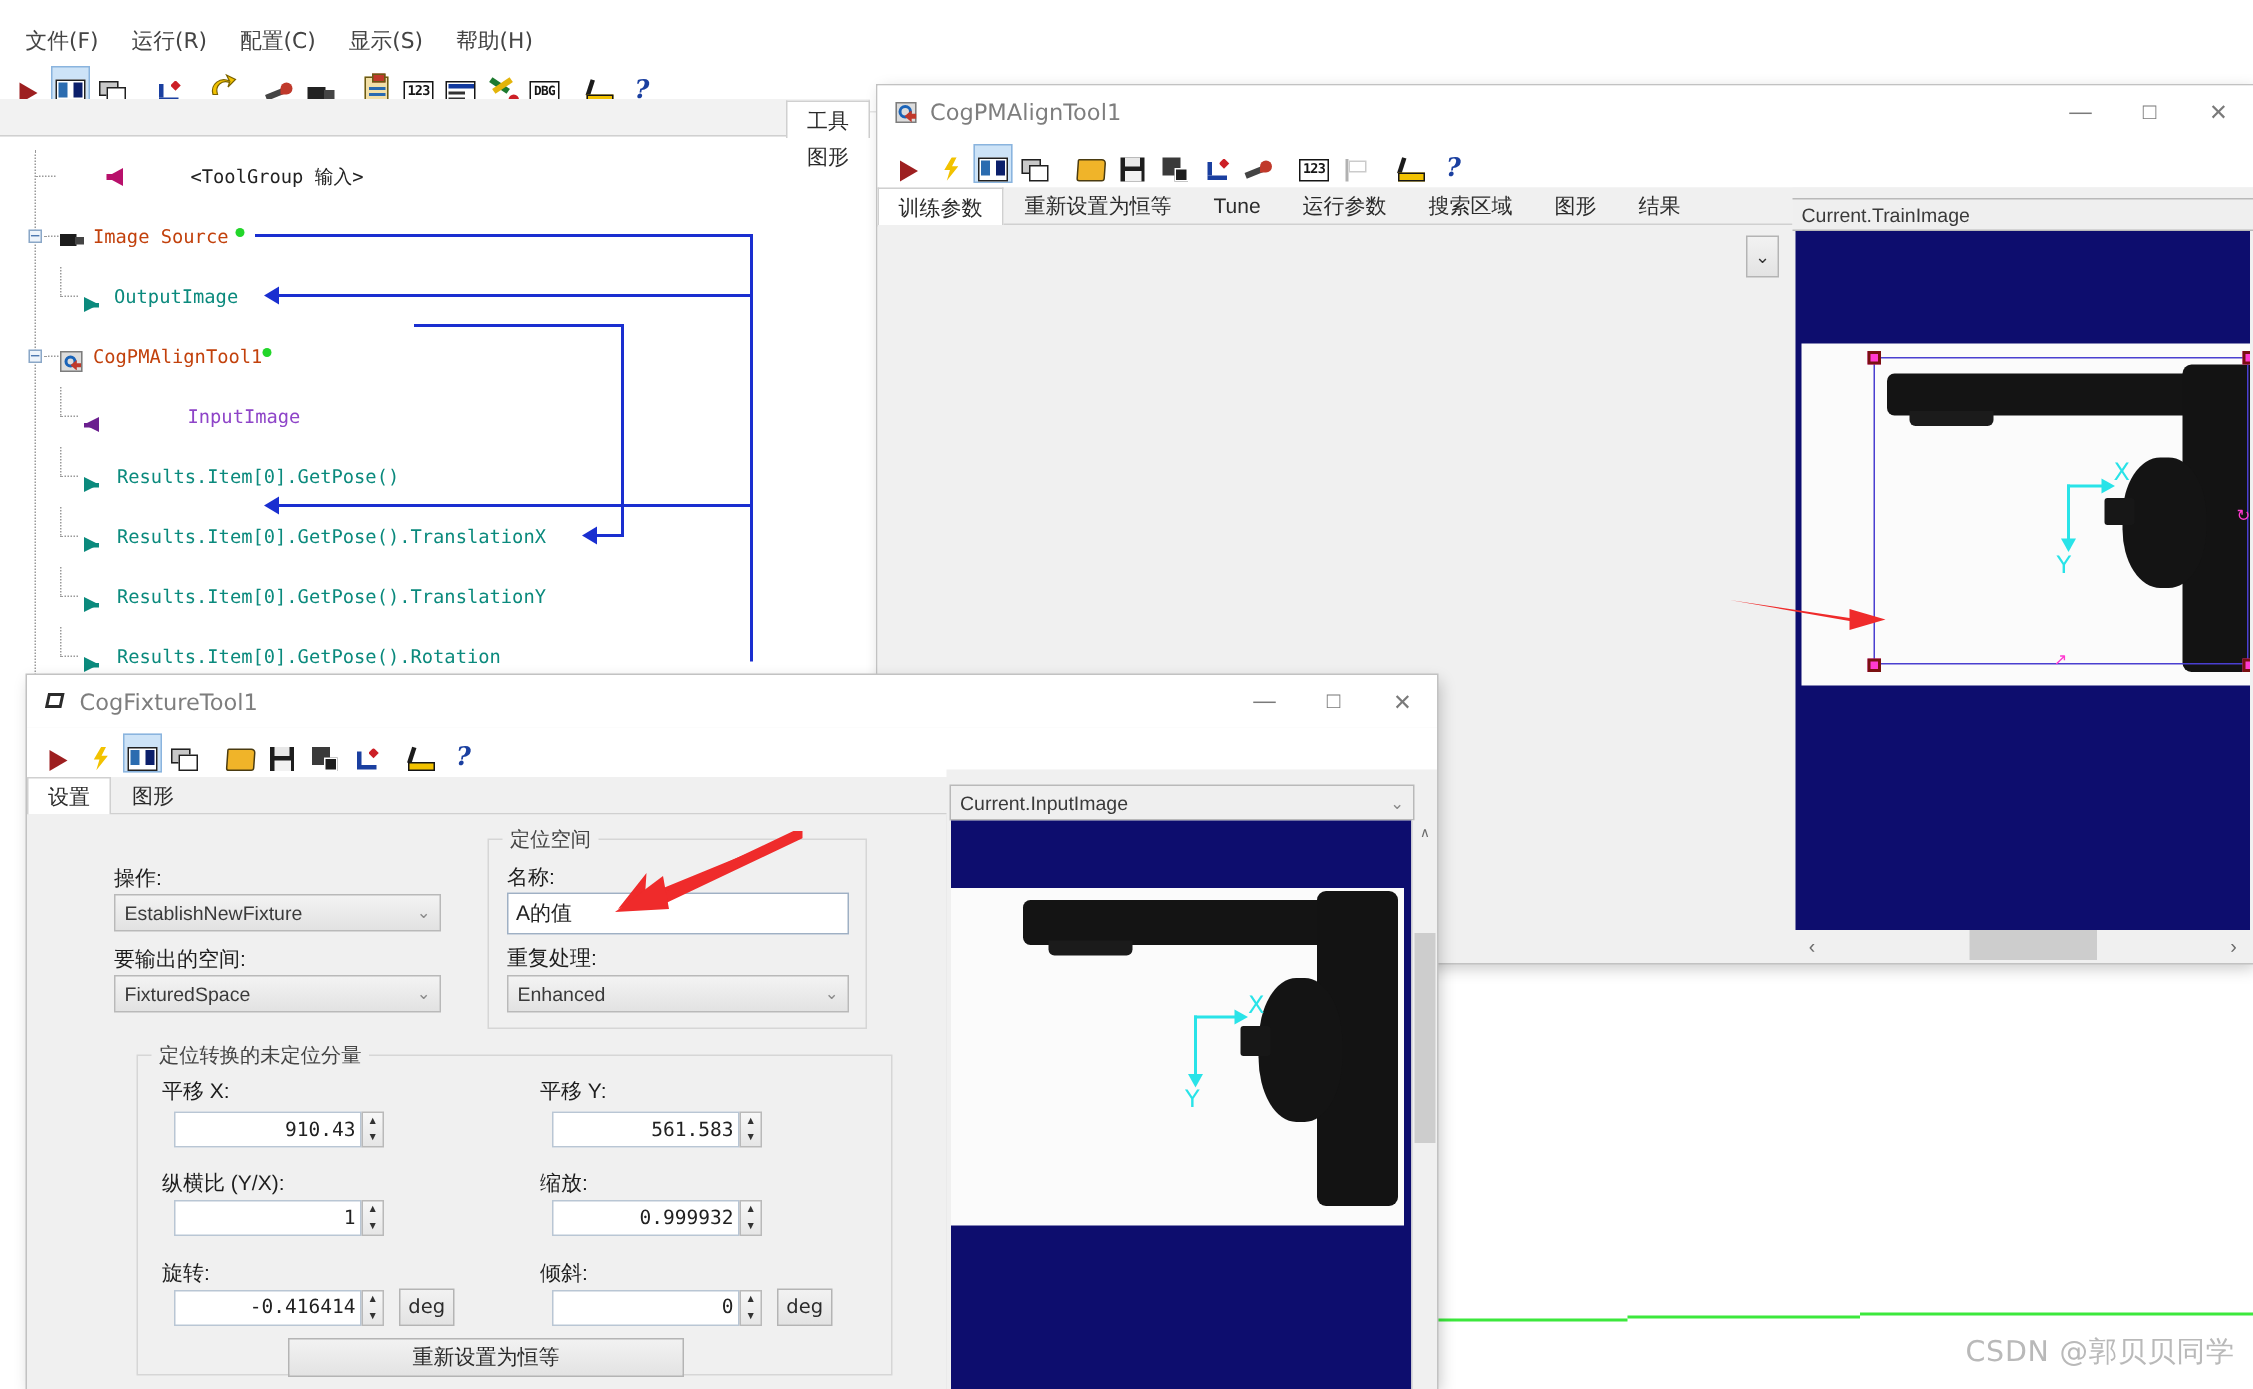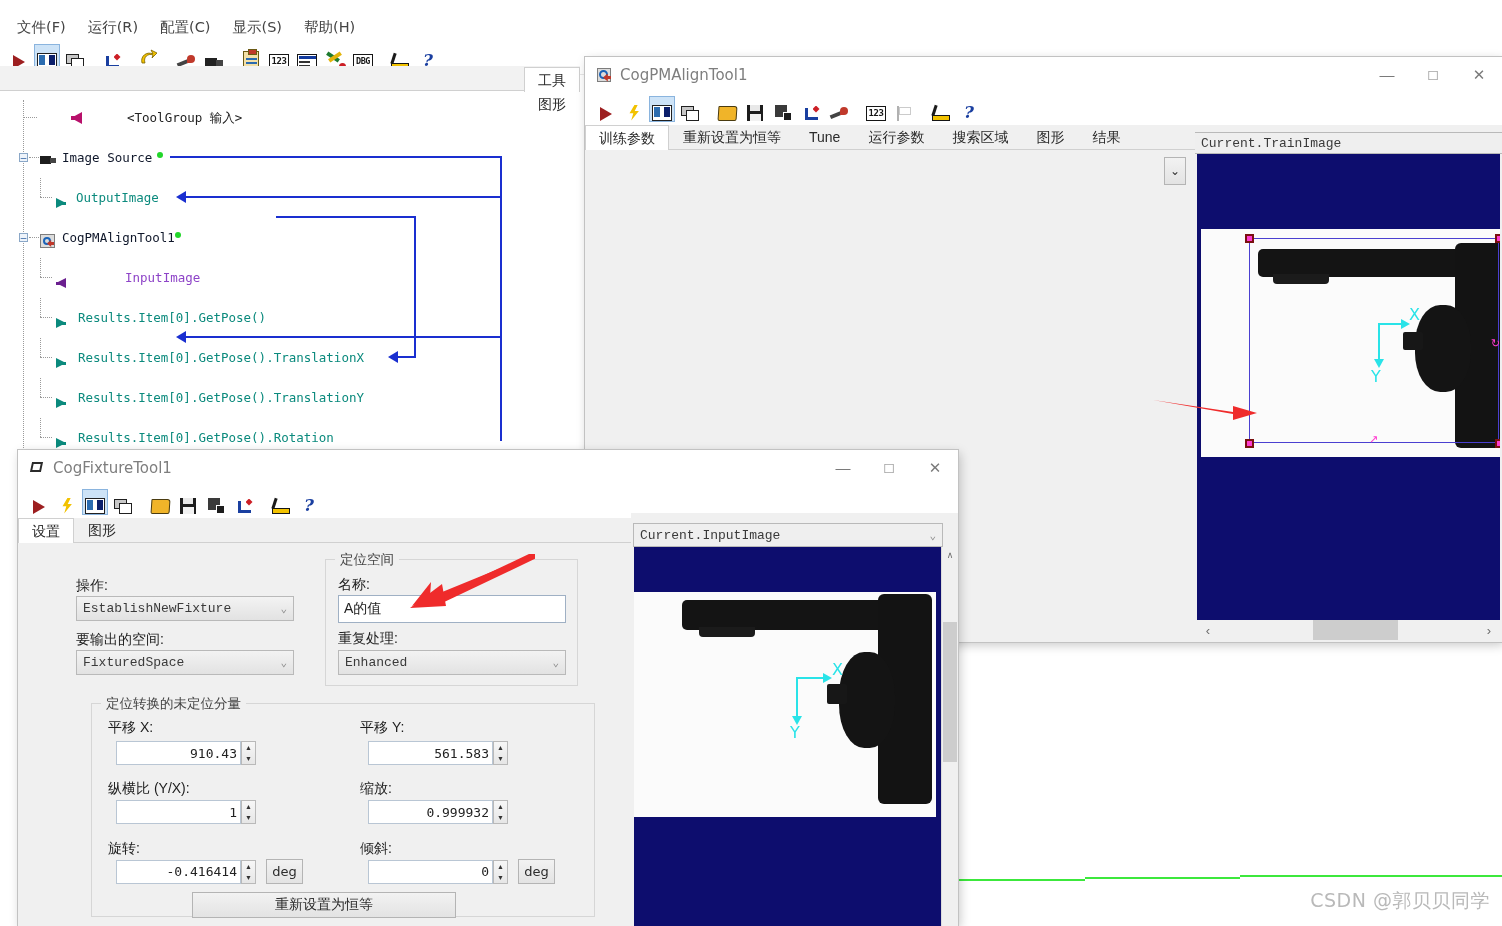--- a/index.html
+++ b/index.html
@@ -103,21 +103,21 @@
     border-bottom:5px solid transparent;position:relative;}
   .arrow-r:after{content:"";position:absolute;left:-7px;top:-1.5px;width:7px;height:3px;background:#0b8a7d;}
   .arrow-l{width:0;height:0;border-right:10px solid #6b1f8f;border-top:5px solid transparent;
     border-bottom:5px solid transparent;position:relative;}
   .arrow-l:after{content:"";position:absolute;right:-7px;top:-1.5px;width:7px;height:3px;background:#6b1f8f;}
   .arrow-pink{width:0;height:0;border-right:11px solid #b8106b;border-top:6px solid transparent;
     border-bottom:6px solid transparent;position:relative;}
   .arrow-pink:after{content:"";position:absolute;right:-6px;top:-2px;width:6px;height:4px;background:#b8106b;}
   .lbl-teal{color:#0b8a7d;}
   .lbl-purple{color:#8e44c8;}
-  .lbl-green{color:#0f172a;text-align:center;}
+  .lbl-green{color:#c2410c;text-align:center;}
   .lbl-dark{color:#222;}
   .greendot{width:6px;height:6px;border-radius:50%;background:#22d62a;display:inline-block;
     margin-left:5px;vertical-align:4px;}
   .ticon{width:15px;height:14px;background:#dcdcdc;border:1px solid #7d7d7d;display:inline-block;
     position:relative;box-sizing:border-box;}
   .ticon.cam{background:transparent;border:none;}
   .ticon.cam:before{content:"";position:absolute;left:0;top:2px;width:11px;height:8px;background:#1d1d1d;}
   .ticon.cam:after{content:"";position:absolute;right:-1px;top:4px;width:6px;height:5px;background:#444;}
   .ticon.pm:before{content:"";position:absolute;left:2px;top:2px;width:8px;height:8px;border-radius:50%;
     border:2px solid #1a63b8;box-sizing:border-box;}
@@ -139,21 +139,21 @@
   .wicon.pm:after{content:"";position:absolute;right:-1px;bottom:-1px;width:8px;height:8px;background:#c0392b;
     clip-path:polygon(0 50%,60% 0,60% 30%,100% 30%,100% 70%,60% 70%,60% 100%);}
   .wicon.fx{background:transparent;border:none;}
   .wicon.fx:before{content:"";position:absolute;left:1px;top:1px;width:11px;height:10px;border:2px solid #2b2b2b;box-sizing:border-box;transform:skewX(-12deg);}
 
   
   .lab{font-size:14px;color:#1d1d1d;font-family:Liberation Sans, sans-serif;}
   .labm{font-size:13px;color:#1d1d1d;font-family:"DejaVu Sans Mono","Liberation Mono",monospace;}
   .combo{background:linear-gradient(#f3f3f3,#e2e2e2);border:1px solid #b9b9b9;height:25px;
     display:flex;align-items:center;padding:0 6px;box-sizing:border-box;
-    font-family:Liberation Mono, monospace;font-size:13px;color:#3a3a3a;}
+    font-family:Liberation Sans, sans-serif;font-size:13px;color:#3a3a3a;}
   .combo .cv{flex:1;overflow:hidden;white-space:nowrap;}
   .combo .carat{color:#8a8a8a;font-size:11px;}
   .txtin{background:#fff;border:1px solid #b9b9b9;height:26px;display:flex;align-items:center;
     padding:0 5px;box-sizing:border-box;font-size:14px;color:#222;}
   .numin{background:#fff;border:1px solid #b9c6d4;height:24px;display:flex;align-items:center;
     justify-content:flex-end;padding:0 3px;box-sizing:border-box;
     font-family:"DejaVu Sans Mono","Liberation Mono",monospace;font-size:13px;color:#222;}
   .spin{width:15px;height:24px;border:1px solid #b9b9b9;background:linear-gradient(#f7f7f7,#e6e6e6);
     display:flex;flex-direction:column;box-sizing:border-box;flex:none;}
   .spin i{flex:1;display:flex;align-items:center;justify-content:center;font-size:7px;color:#333;line-height:1;}

